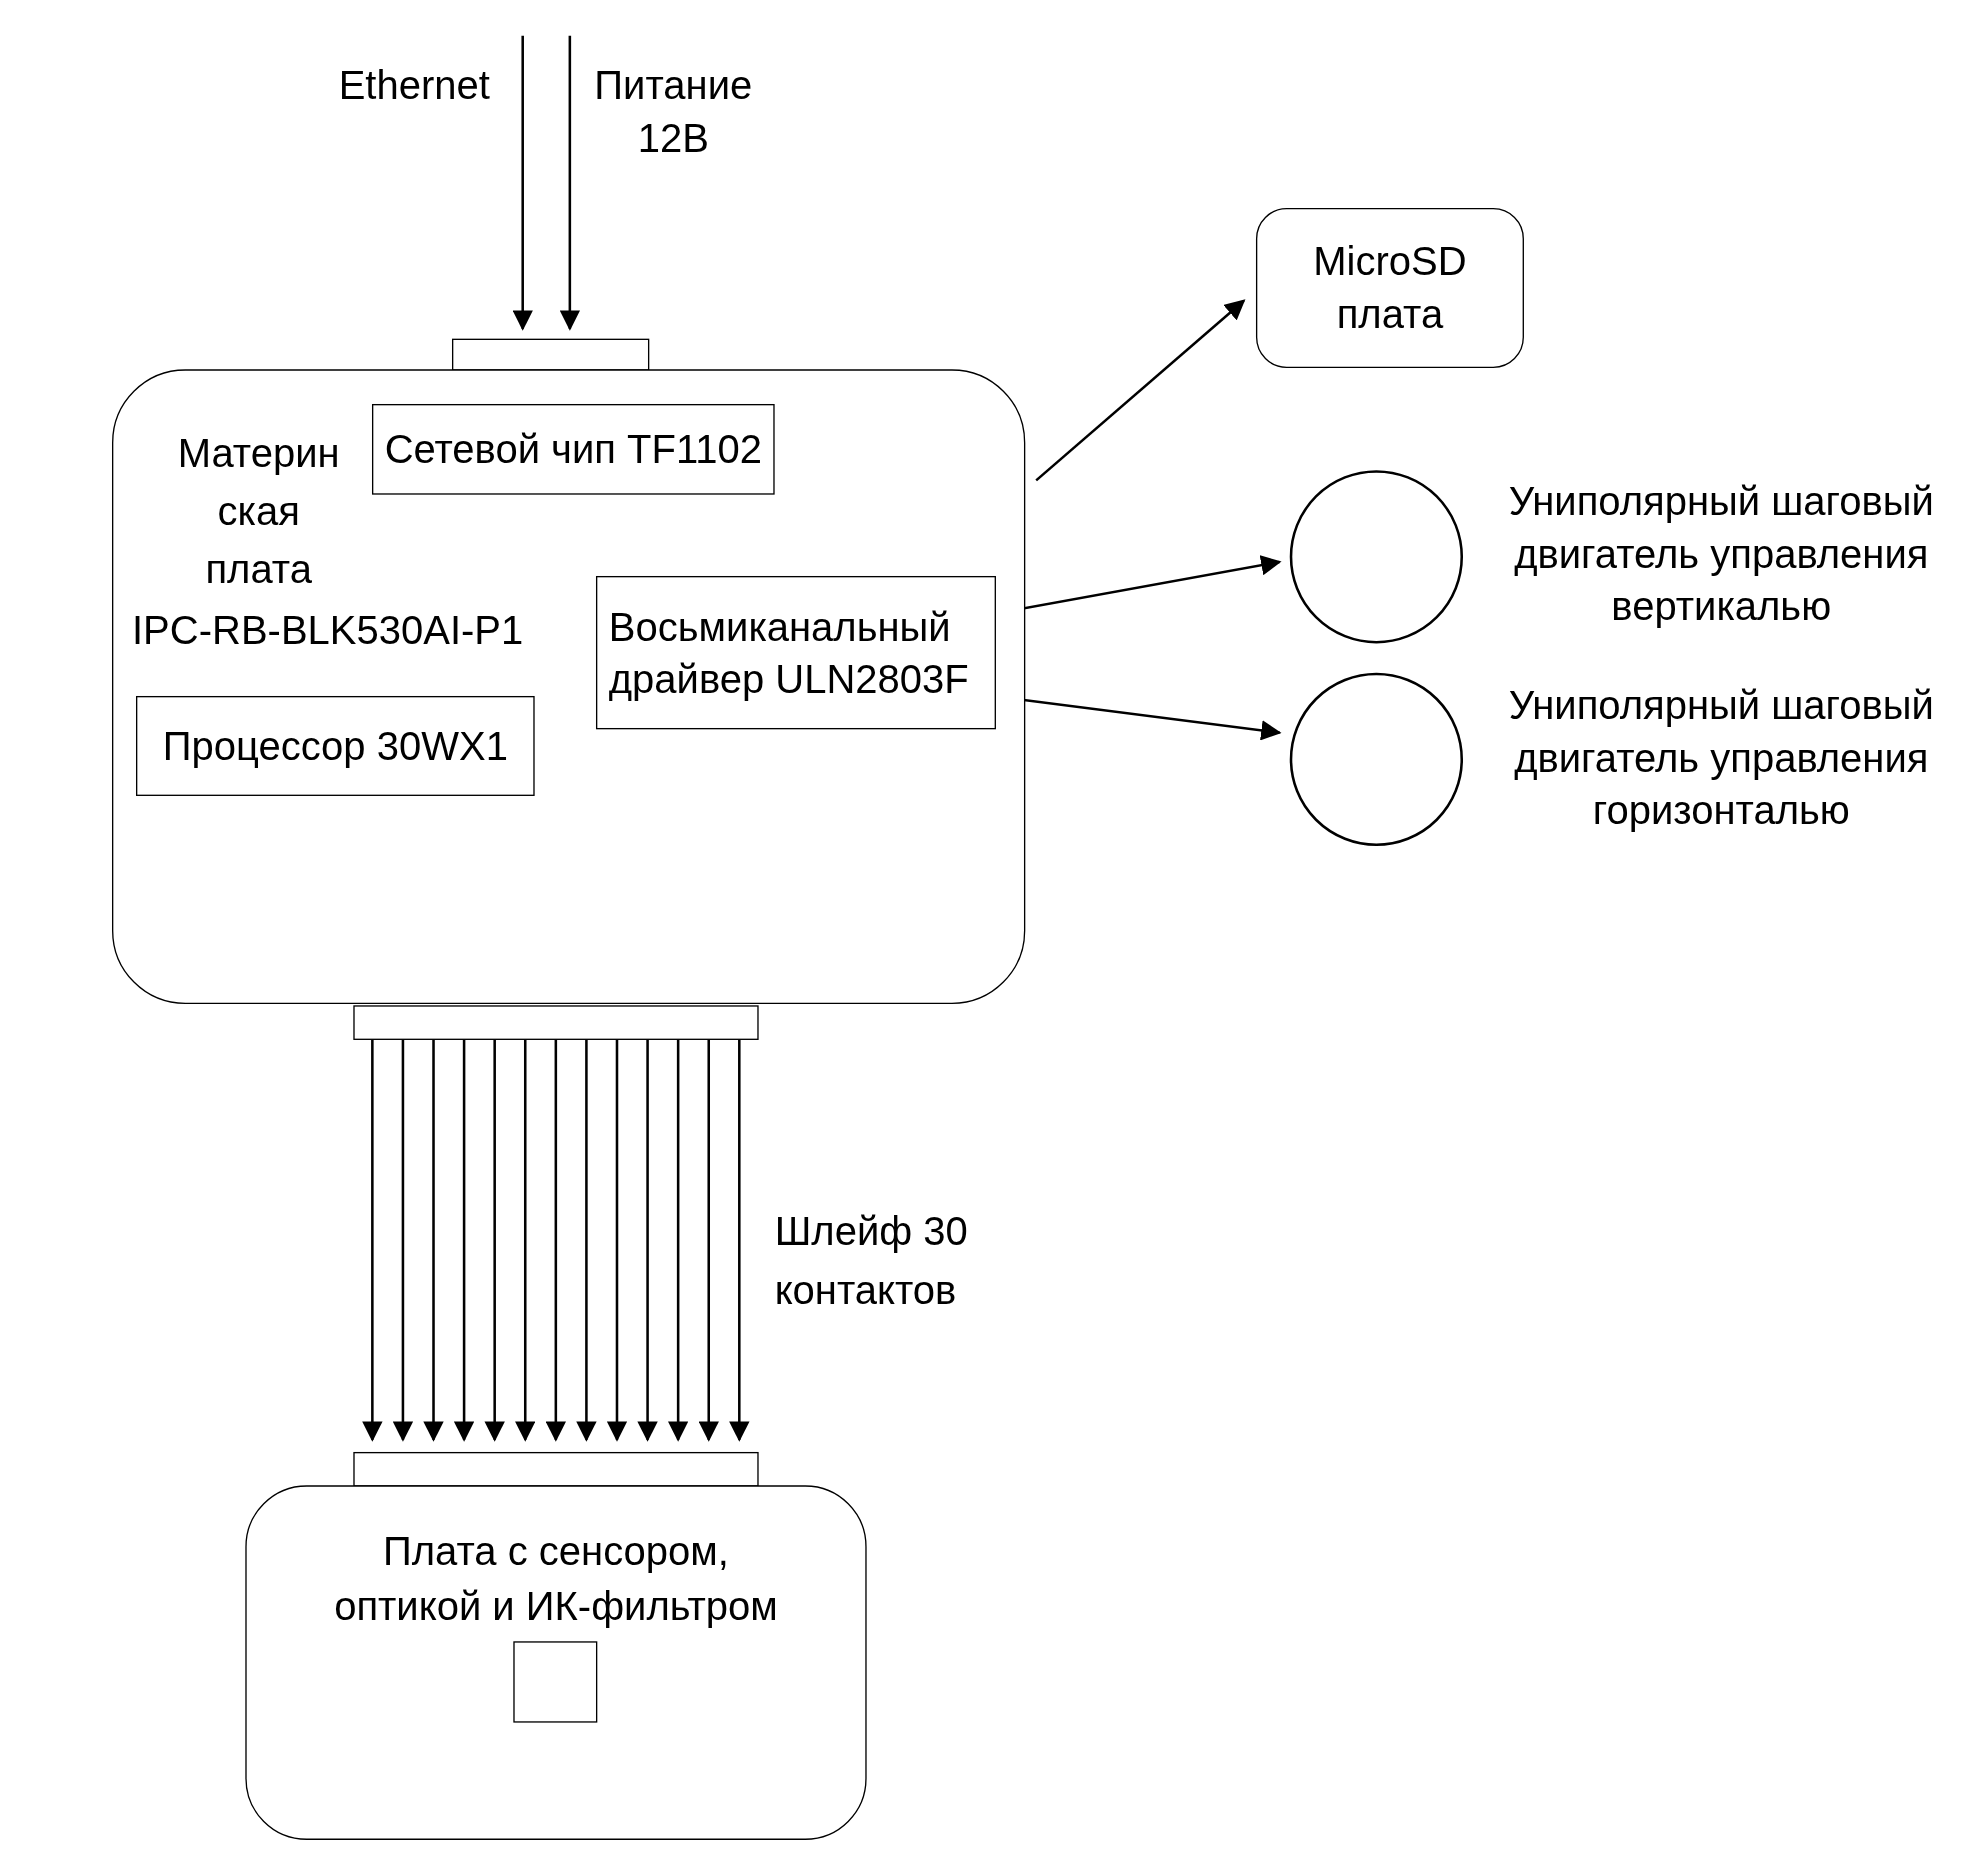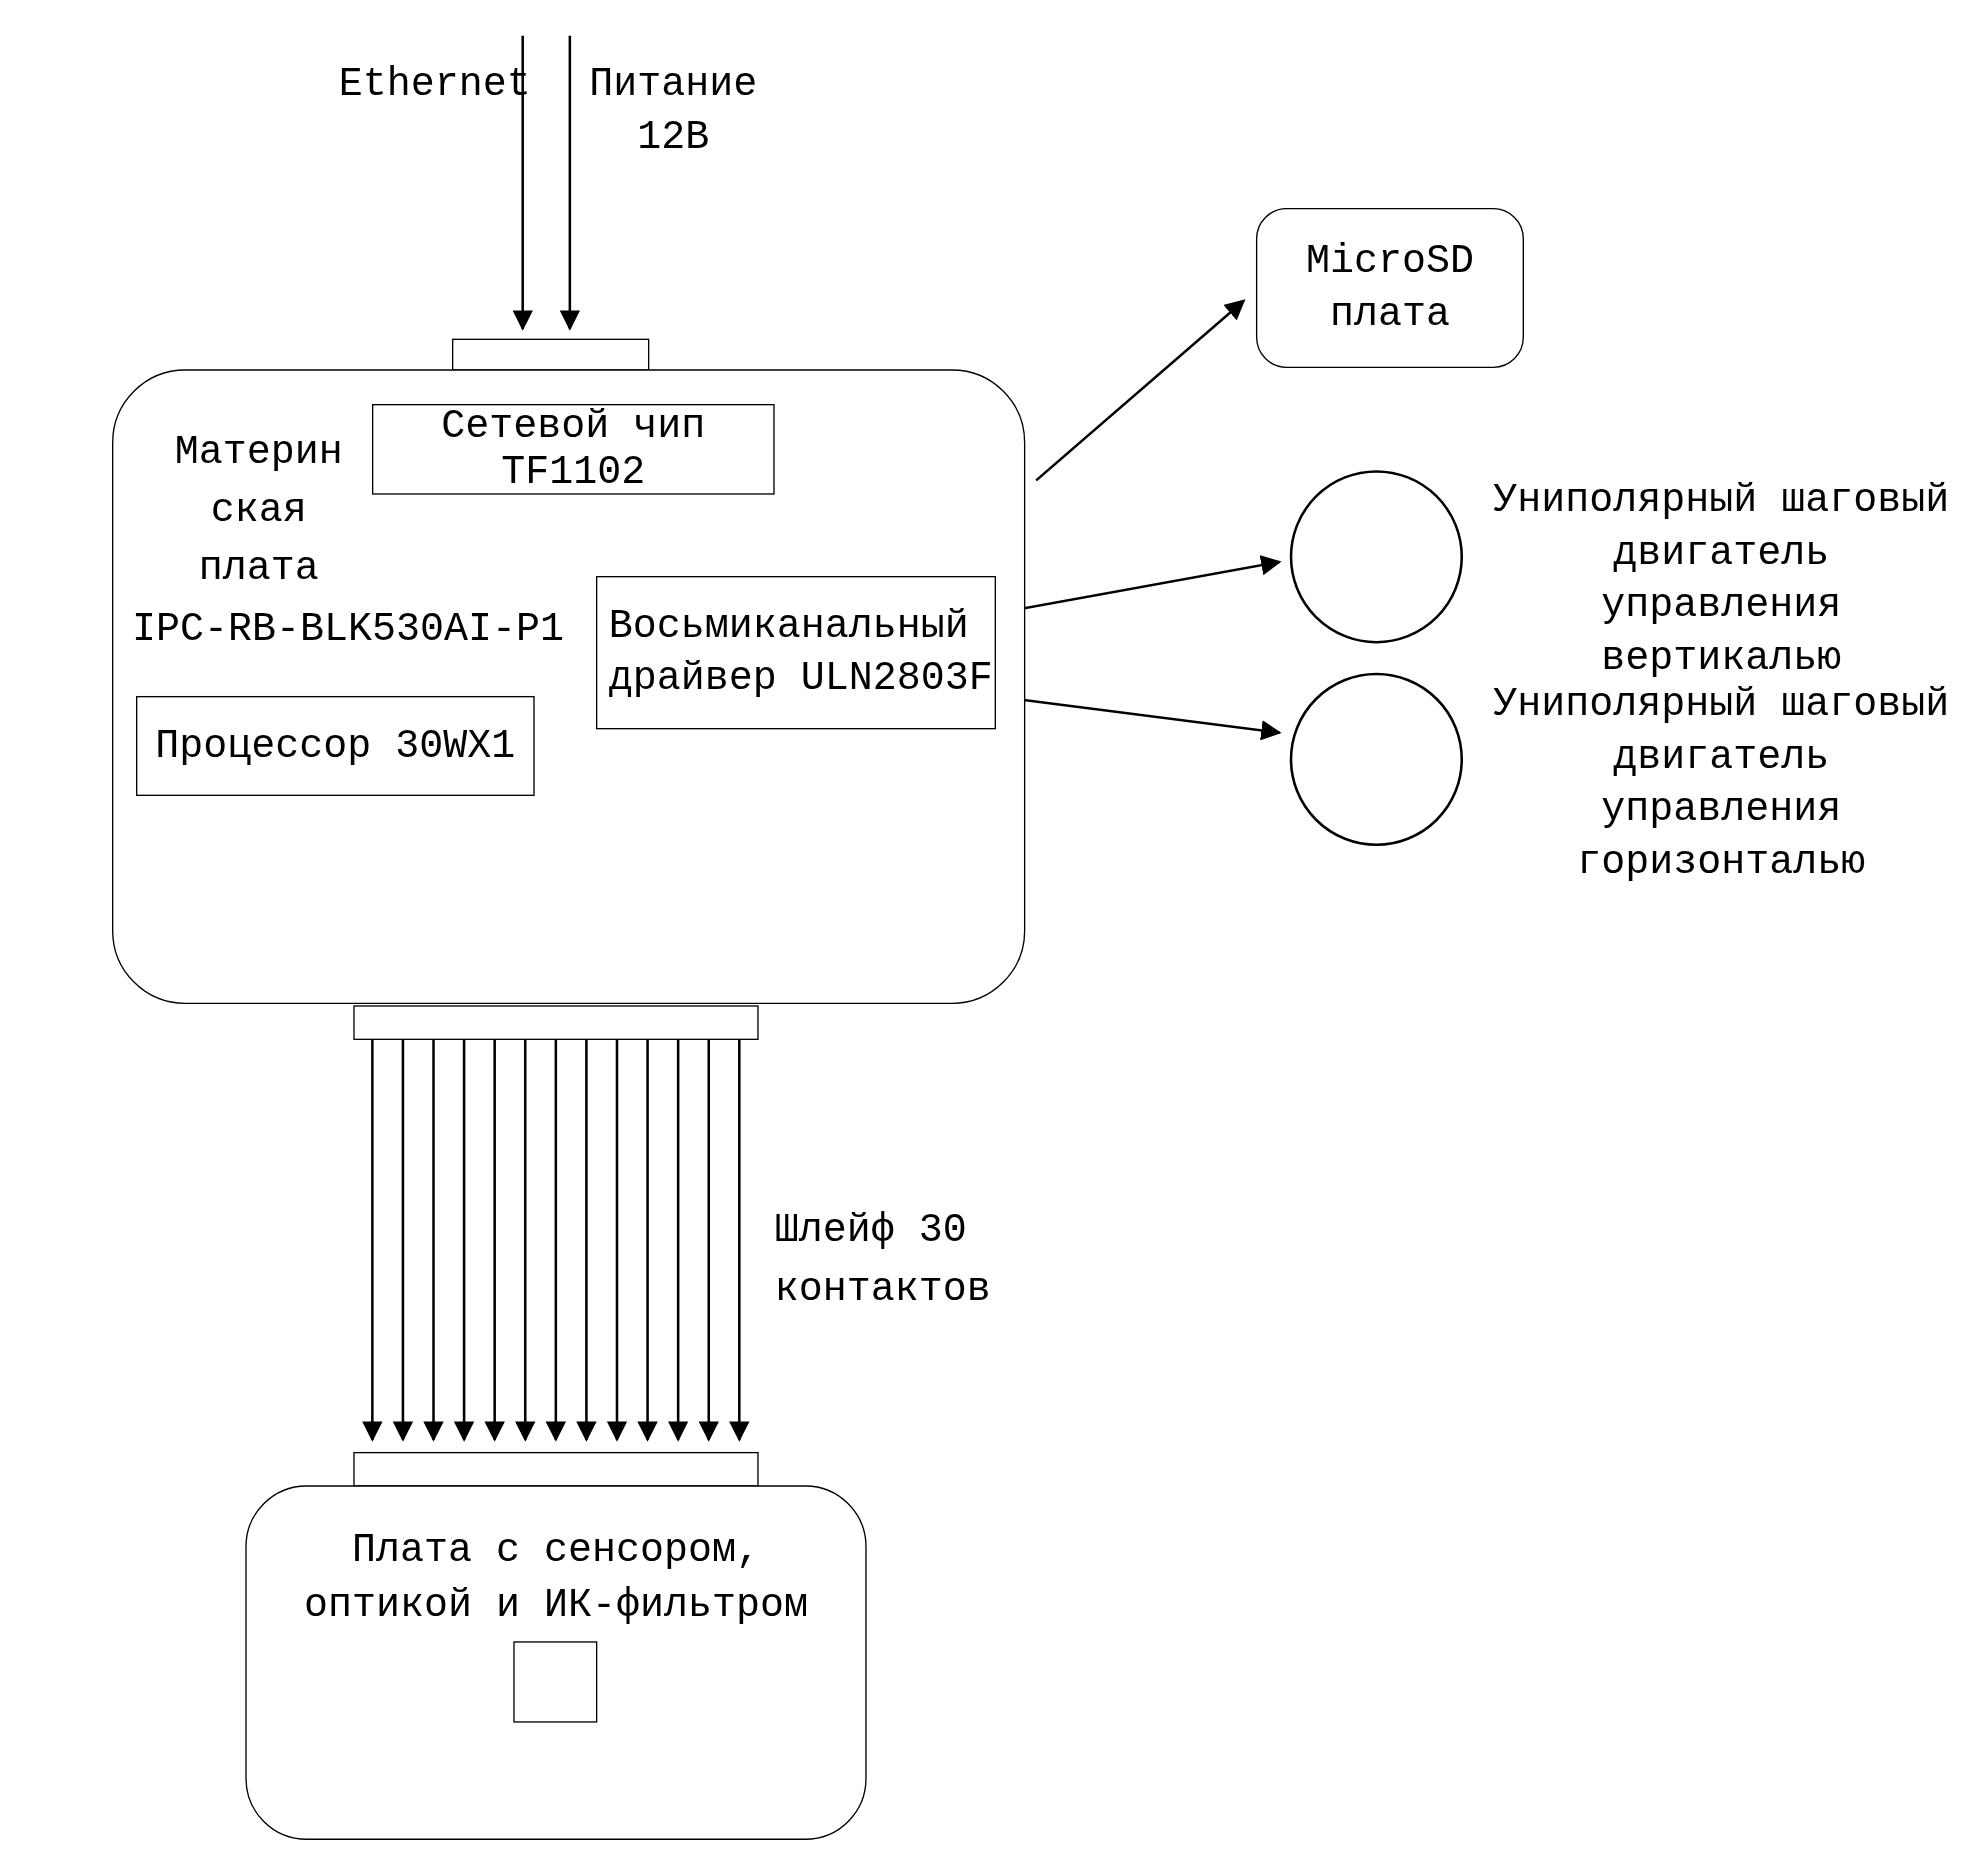--- a/index.html
+++ b/index.html
@@ -2,21 +2,21 @@
 <html><head>
 <meta charset="utf-8">
 <style>
   html, body { margin: 0; padding: 0; background: #ffffff; }
   #viewport {
     position: relative;
     width: 1966px;
     height: 1865px;
     background: #ffffff;
     overflow: hidden;
-    font-family: Liberation Mono, monospace;
+    font-family: Liberation Sans, sans-serif;
     color: #000;
   }
   
   #stage {
     position: absolute;
     left: 0; top: 0;
     width: 1475px;
     height: 1400px;
     transform: scale(1.3333);
     transform-origin: 0 0;

